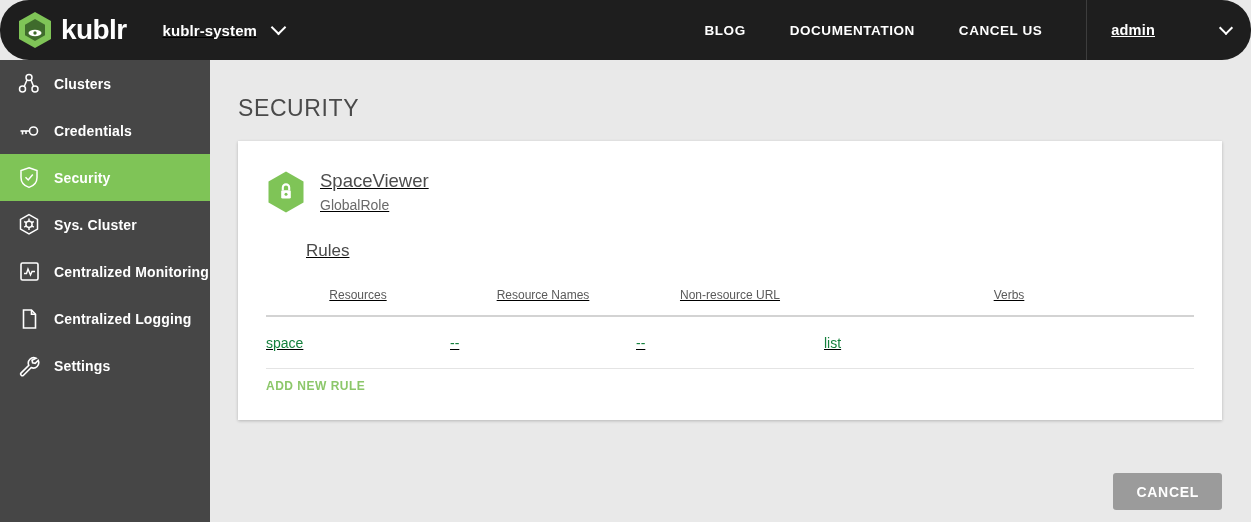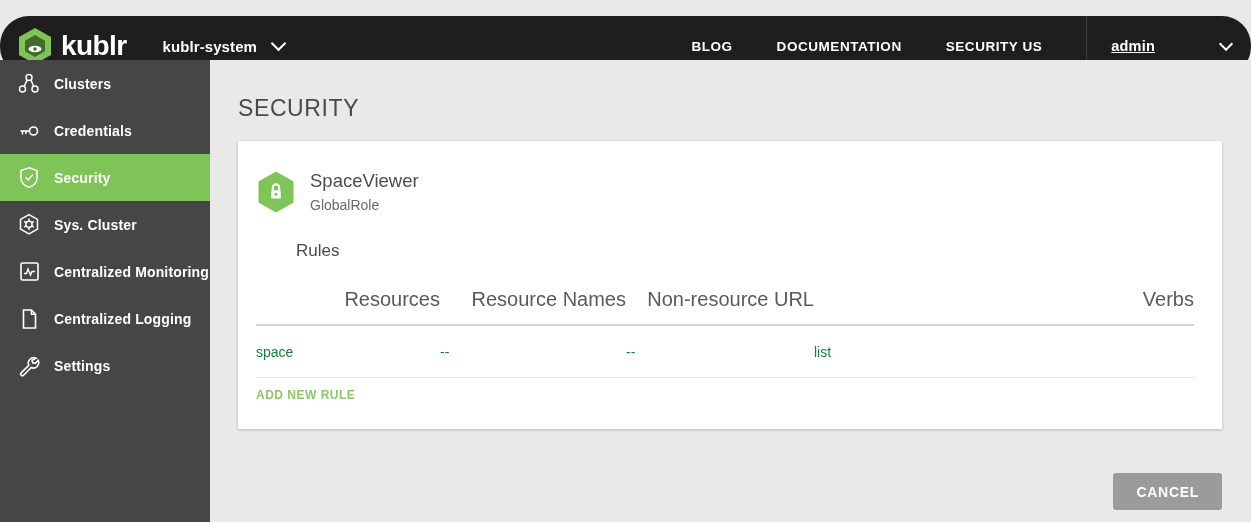--- a/index.html
+++ b/index.html
@@ -10,21 +10,21 @@
     height: 522px;
     overflow: hidden;
     background: #e9e9e9;
     font-family: "Liberation Sans", sans-serif;
     -webkit-font-smoothing: antialiased;
   }
 
   
   .topbar {
     position: absolute;
-    top: 16px; left: 0;
+    top: 0; left: 0;
     width: 1251px;
     height: 60px;
     background: #1e1e1e;
     display: flex;
     align-items: center;
     border-radius: 29px;
   }
   .brand {
     display: flex;
     align-items: center;
@@ -37,20 +37,21 @@
     font-weight: bold;
     letter-spacing: -0.6px;
     margin-left: 9px;
     line-height: 1;
   }
   .scope-select {
     display: flex;
     align-items: center;
     margin-left: 36px;
     cursor: pointer;
+    text-decoration: underline;
   }
   .scope-label {
     color: #ffffff;
     font-size: 15px;
     font-weight: bold;
     letter-spacing: 0.1px;
   }
   .chev {
     display: inline-block;
     width: 11px; height: 11px;
@@ -148,21 +149,22 @@
     margin: 35px 0 0 28px;
   }
 
   .card {
     position: absolute;
     left: 28px;
     top: 81px;
     width: 984px;
     background: #ffffff;
     box-shadow: 0 1px 3px rgba(0,0,0,0.22);
-    padding: 28px 28px 26px 18px;
+    padding: 28px 28px 26px 28px;
+    text-decoration: underline;
   }
 
   .role-head {
     display: flex;
     align-items: center;
     margin-bottom: 26px;
   }
   .role-hex { width: 40px; height: 44px; display: block; flex: 0 0 40px; }
   .role-meta { margin-left: 14px; }
   .role-name {
@@ -185,22 +187,22 @@
     margin-bottom: 27px;
     margin-left: 40px;
   }
 
   table.rules {
     width: 100%;
     border-collapse: collapse;
     table-layout: fixed;
   }
   table.rules th {
-    text-align: right;
-    font-size: 20px;
+    text-align: center;
+    font-size: 12px;
     font-weight: normal;
     color: #5a5a5a;
     padding: 0 0 13px 0;
     border-bottom: 2px solid #d3d3d3;
   }
   table.rules td {
     text-align: left;
     font-size: 14px;
     color: #15803d;
     padding: 18px 0 17px 0;
@@ -262,21 +264,21 @@
   </div>
 
   <div class="scope-select">
     <span class="scope-label">kublr-system</span>
     <i class="chev"></i>
   </div>
 
   <nav class="topnav">
     <a href="#">BLOG</a>
     <a href="#">DOCUMENTATION</a>
-    <a href="#">SECURITY US</a>
+    <a href="#">CANCEL US</a>
 
     <div class="nav-divider"></div>
 
     <div class="user-menu">
       <span class="user-name">admin</span>
       <i class="chev"></i>
     </div>
   </nav>
 </div>
 

